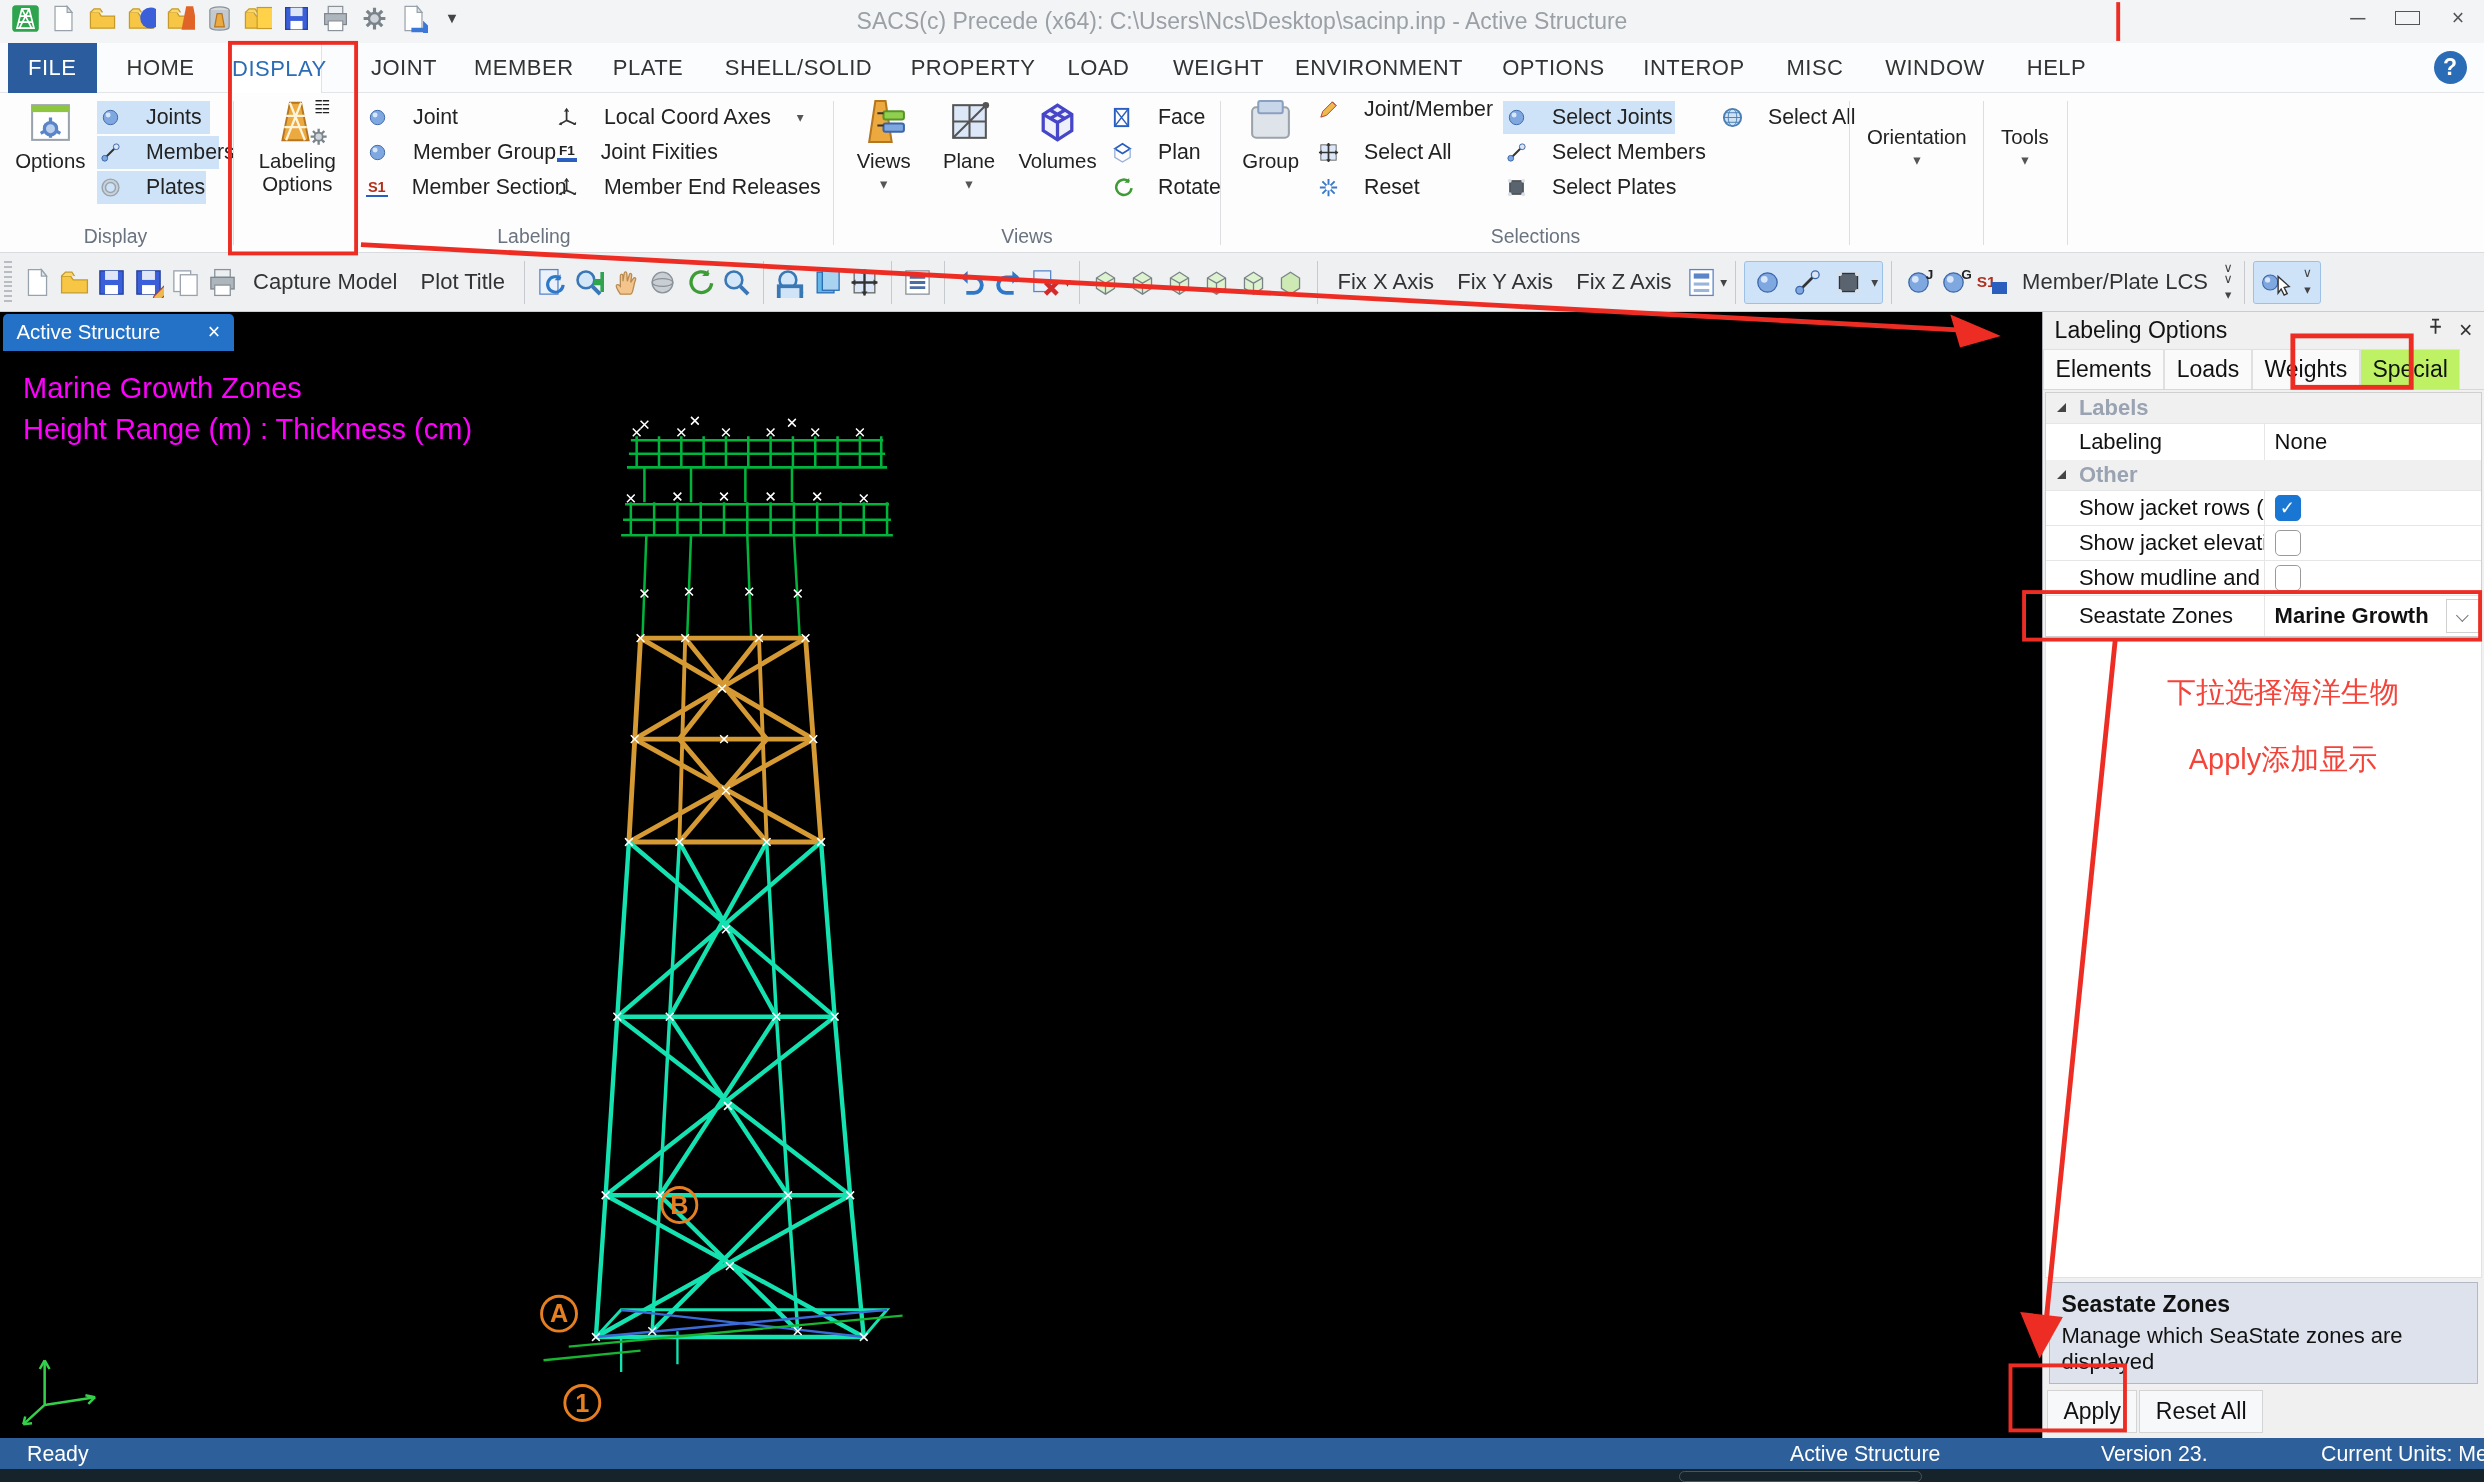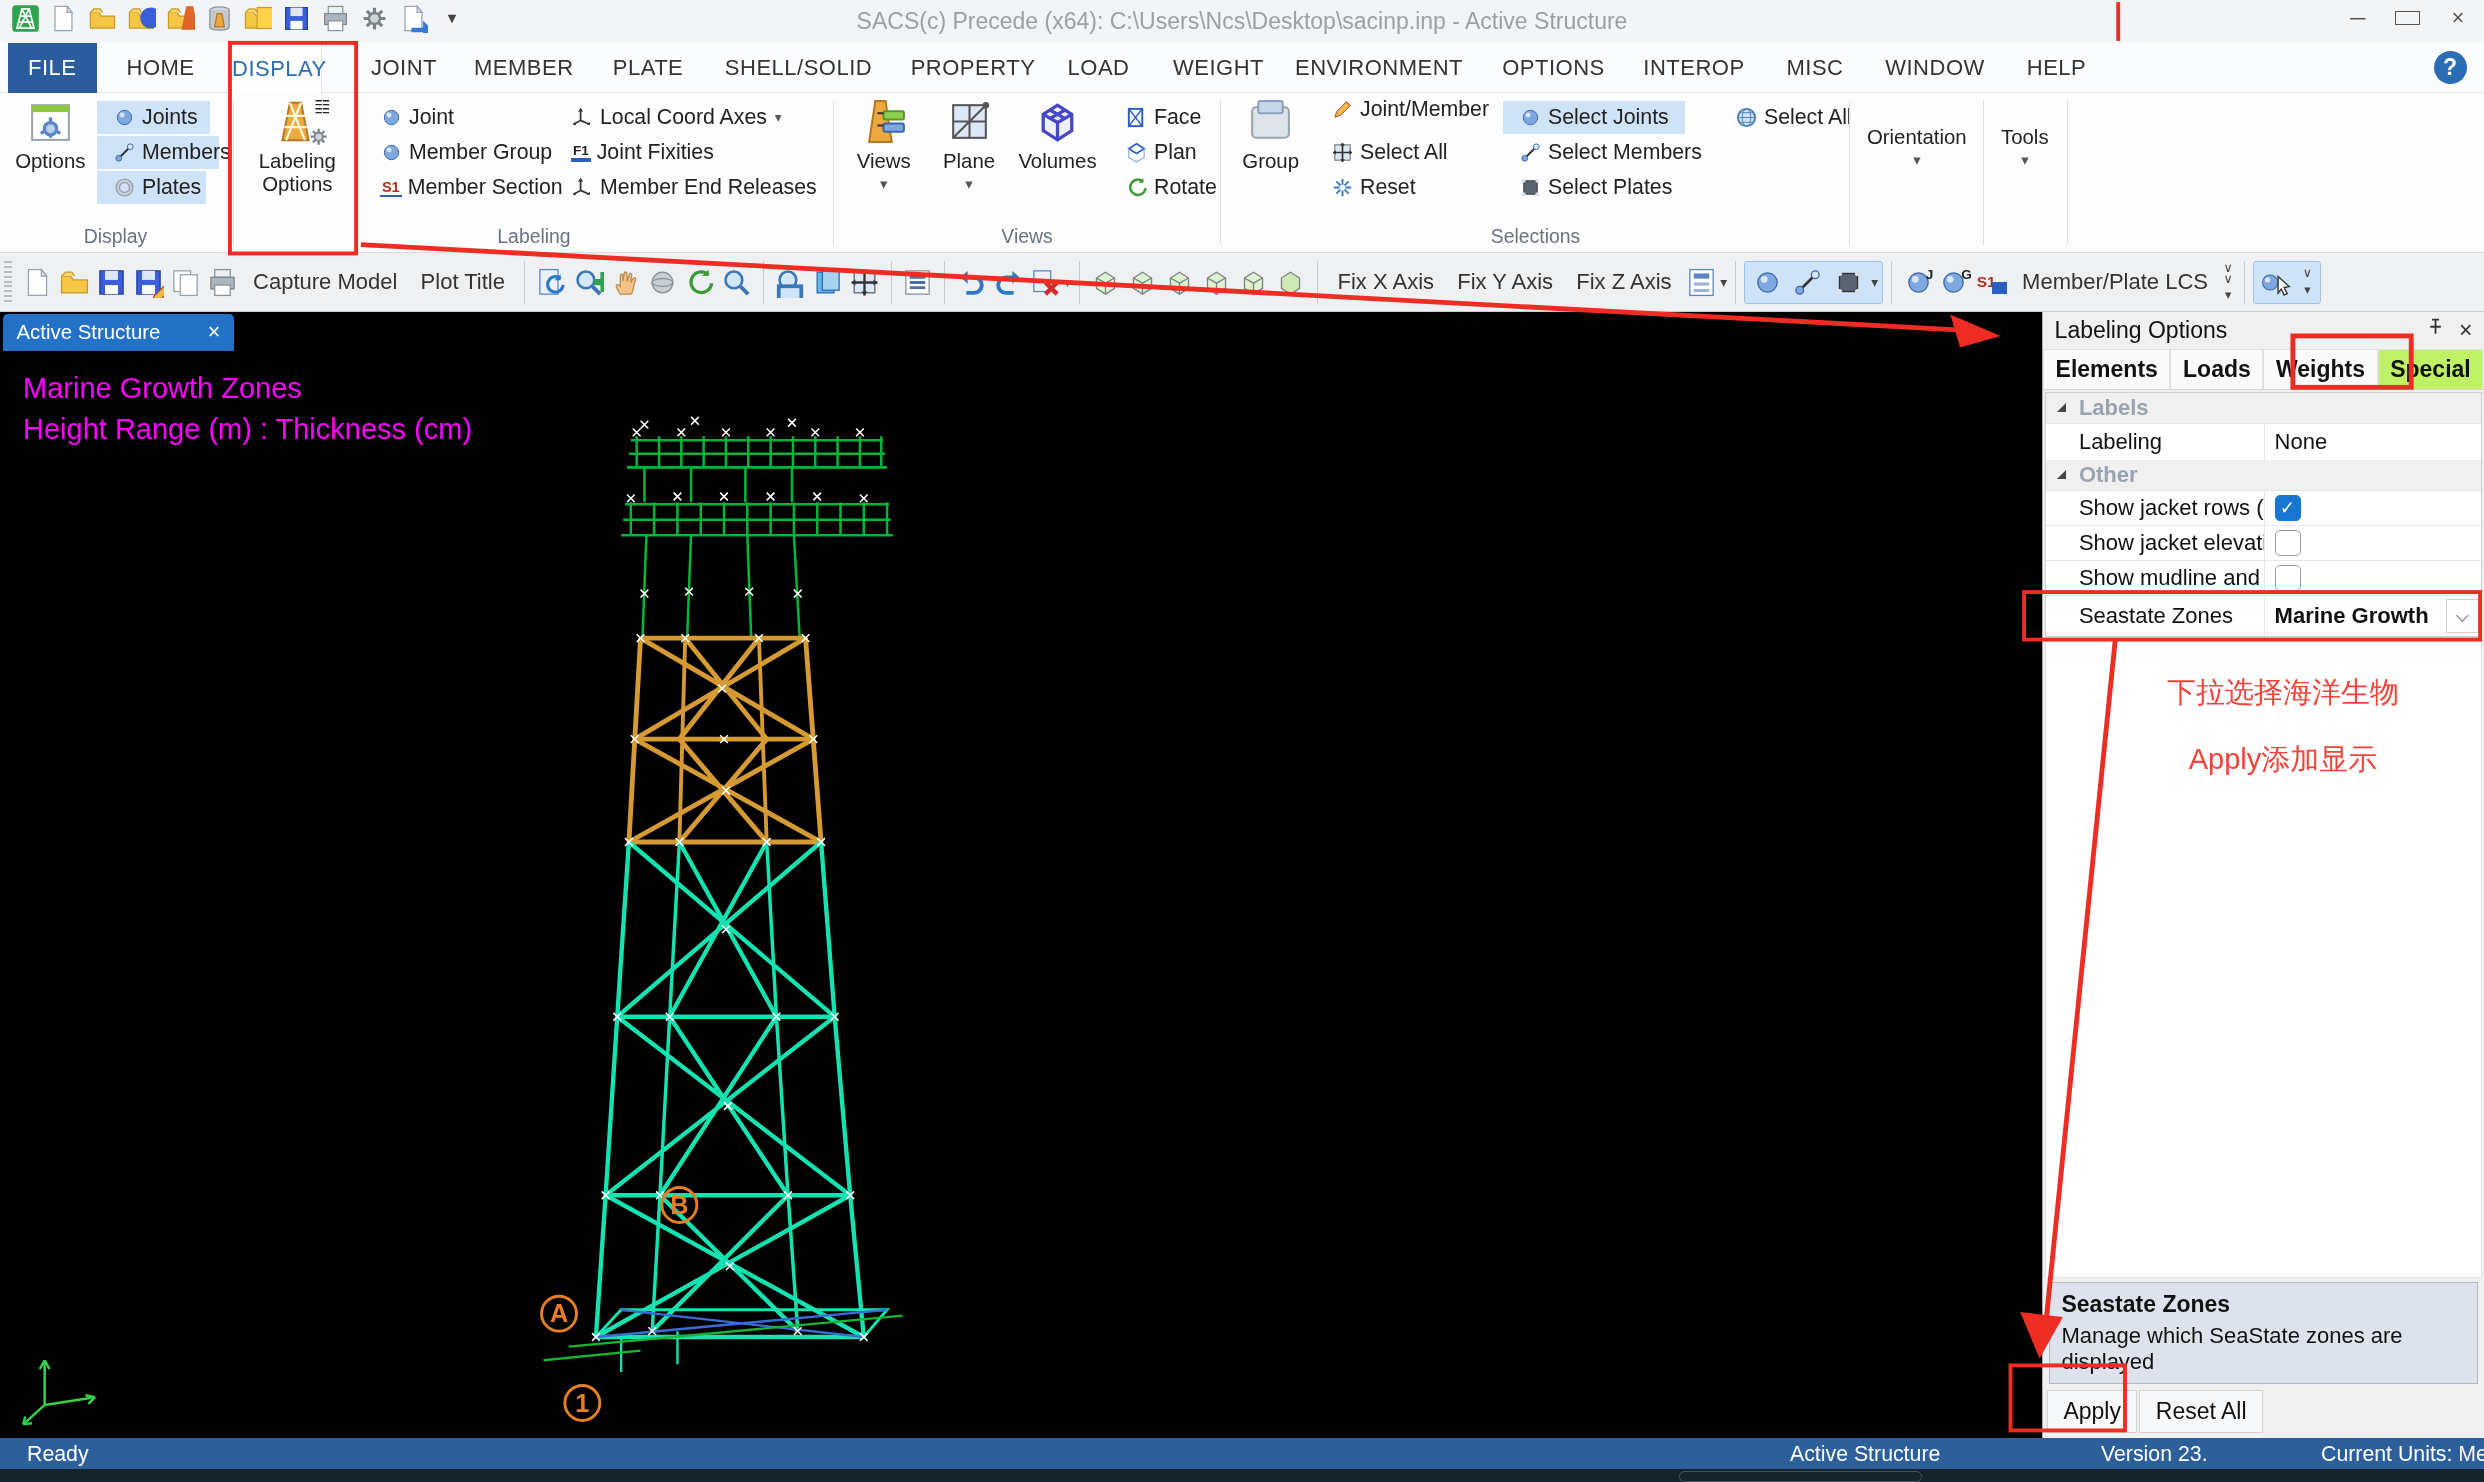--- a/index.html
+++ b/index.html
@@ -38,21 +38,21 @@
   #help-circle { position:absolute; right:17.5px; top:7.8px; width:33px; height:33px; border-radius:50%; background:#2a6cb5; color:#fff; font-size:23px; font-weight:bold; text-align:center; line-height:33px; cursor:pointer; }
   
   #ribbon { position:absolute; left:0; top:93px; width:2484px; height:160px; background:#fdfdfd; border-bottom:1px solid #d9dbde; }
   .rgroup { position:absolute; top:0; height:159px; }
   .gsep { position:absolute; top:7.8px; width:1px; height:144px; background:#dcdee1; }
   .glabel { position:absolute; bottom:3.9px; left:0; right:0; text-align:center; font-size:19.4px; color:#6a7380; }
   .rbig { position:absolute; top:3.9px; display:flex; flex-direction:column; align-items:center; cursor:pointer; }
   .rbig .bicon { width:49px; height:49px; position:relative; }
   .rbig .blabel { font-size:20.4px; line-height:23px; color:#222; text-align:center; margin-top:3.9px; }
   .rbig .caret { font-size:14.6px; color:#555; margin-top:1.9px; }
-  .rrow { position:absolute; height:33px; display:flex; align-items:center; gap:6px; font-size:21.3px; color:#222; white-space:nowrap; cursor:pointer; padding:0 16px; }
+  .rrow { position:absolute; height:33px; display:flex; align-items:center; gap:24px; font-size:21.3px; color:#222; white-space:nowrap; cursor:pointer; padding:0 2px; }
   .rrow.hl { background:#cfe3f8; }
   .rrow svg { width:23px; height:23px; flex:0 0 auto; }
   .mini-caret { font-size:13.6px; color:#555; margin-left:1.9px; }
   
   #toolbar { position:absolute; left:0; top:253px; width:2484px; height:59px; background:#eef0f2; border-bottom:1px solid #c9ccd0; display:flex; align-items:center; padding:0 3.9px; }
   .grip { width:7.8px; height:43px; background:repeating-linear-gradient(#b9bcc0 0 1.9px,transparent 1.9px 4.9px); margin-right:7.8px; }
   .tbi { width:37px; height:39px; display:flex; align-items:center; justify-content:center; cursor:pointer; flex:0 0 auto; }
   .tbi svg { width:31px; height:31px; }
   .tbtxt { font-size:22px; color:#333; margin:0 11.6px; white-space:nowrap; cursor:pointer; flex:0 0 auto; }
   .tsep { width:1px; height:43px; background:#c6c9cd; margin:0 7.8px; flex:0 0 auto; }
@@ -66,21 +66,21 @@
   .lg-entries { margin-top:11.6px; display:flex; }
   .lg-swatches { width:49px; }
   .lg-sw { width:49px; height:41px; }
   .lg-lab { margin-left:62px; line-height:41px; }
   .lg-lab div:first-child { margin-left:23px; }
   
   #panel { position:absolute; left:2042px; top:312px; width:442px; height:1126px; background:#f0f0f0; border-left:1px solid #a9adb2; display:flex; flex-direction:column; }
   #phead { height:37px; display:flex; align-items:center; padding:0 11.6px; font-size:23px; color:#111; }
   #phead .hic { margin-left:13.6px; cursor:pointer; }
   #phead .spacer { flex:1; }
-  #ptabs { height:41px; display:flex; border-bottom:1px solid #d7d7d7; background:#f0f0f0;font-weight:bold; }
+  #ptabs { height:41px; display:flex; border-bottom:1px solid #d7d7d7; background:#f0f0f0; }
   .ptab { padding:0 11.6px; font-size:23px; color:#111; line-height:39px; background:#fafafa; border:1px solid #e0e0e0; border-bottom:none; cursor:pointer; }
   .ptab.active { background:#bef264; }
   #pgrid { border:1px solid #cfcfcf; margin:1.9px 1.9px 0 1.9px; background:#fff; }
   .psec { height:30px; background:#f0f0f0; display:flex; align-items:center; padding-left:33px; font-size:22px; font-weight:bold; color:#9aa3b2; position:relative; }
   .tri { position:absolute; left:11.6px; top:9.7px; width:0; height:0; border-bottom:9.7px solid #444; border-left:9.7px solid transparent; }
   .prow { display:flex; border-top:1px solid #e6e6e6; background:#fff; align-items:center; font-size:22px; color:#111; }
   .plab { width:219px; padding-left:33px; border-right:1px solid #e6e6e6; white-space:nowrap; overflow:hidden; height:100%; display:flex; align-items:center; }
   .pval { flex:1; padding-left:9.7px; display:flex; align-items:center; height:100%; position:relative; }
   .cb { width:26px; height:26px; border:1.9px solid #9a9a9a; border-radius:4.9px; background:#fff; color:transparent; font-size:18.4px; text-align:center; line-height:23px; cursor:pointer; }
   .cb.checked { background:#1976d2; border-color:#1976d2; color:#fff; }

